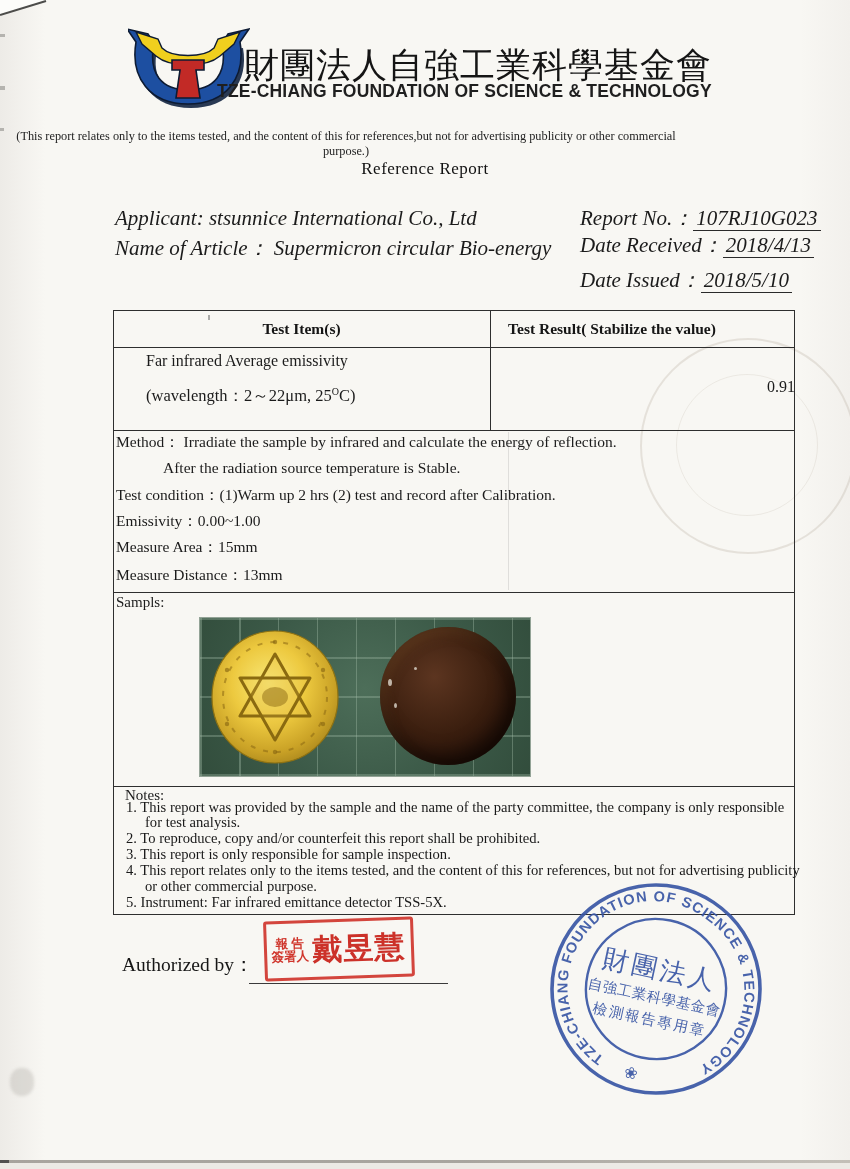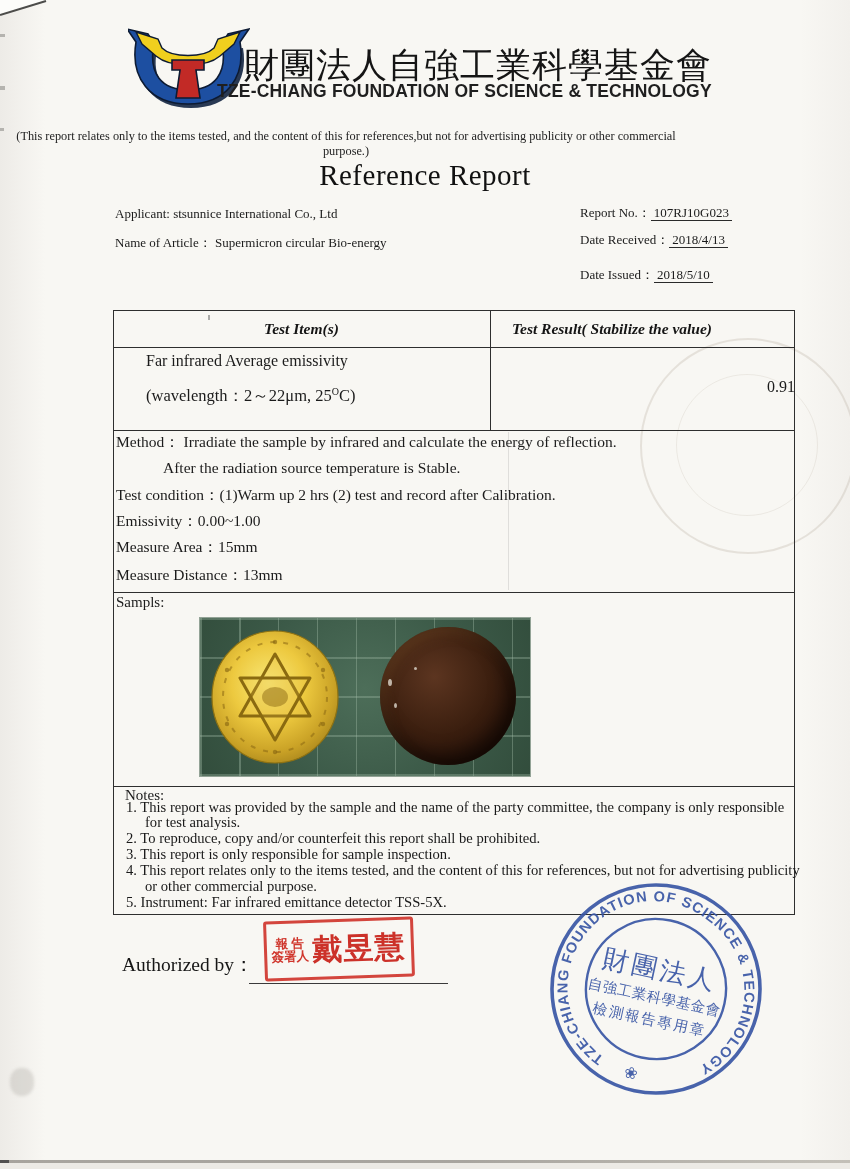--- a/index.html
+++ b/index.html
@@ -6,29 +6,29 @@
   .page{
     position:relative; width:850px; height:1169px; margin:0 auto;
     background:linear-gradient(90deg,#edebe7 0px,#f8f7f3 45px,#f8f7f3 800px,#f2f0ec 850px);
     font-family:"Liberation Serif", serif; color:#1c1c1c; overflow:hidden;
   }
   .abs{position:absolute;}
   
   .org-zh{left:244px; top:42px; font-size:35px; letter-spacing:1px; color:#151515; white-space:nowrap; font-weight:500;}
   .org-en{left:217px; top:81px; font-family:"Liberation Sans",sans-serif; font-size:17.5px; font-weight:bold; color:#1f1f1f; letter-spacing:0.2px; white-space:nowrap;}
   .disclaimer{left:0; top:129px; width:692px; text-align:center; font-size:12.3px; color:#222;}
-  .report-title{left:0; top:159px; width:850px; text-align:center; font-size:29px; letter-spacing:0.5px; color:#111; font-weight:normal; margin:0;}
-  
-  .info{font-size:13px; color:#1b1b1b; white-space:nowrap;}
+  .report-title{left:0; top:159px; width:850px; text-align:center; font-size:17px; letter-spacing:0.5px; color:#111; font-weight:normal; margin:0;}
+  
+  .info{font-size:21px; color:#1b1b1b; white-space:nowrap;font-style:italic;}
   .uval{border-bottom:1.4px solid #2a2a2a; padding:0 3px;}
   
   .frame{left:113px; top:310px; width:680px; height:603px; border:1.8px solid #2e2e2e; z-index:2;}
   .hline{left:113px; width:682px; height:0; border-top:1.8px solid #2e2e2e; z-index:2;}
   .vline{left:490px; top:310px; width:0; height:120px; border-left:1.8px solid #2e2e2e; z-index:2;}
-  .cellhead{font-size:15.5px; font-weight:bold; color:#151515; text-align:center; z-index:3;font-style:italic;}
+  .cellhead{font-size:15.5px; font-weight:bold; color:#151515; text-align:center; z-index:3;}
   .celltext{font-size:16px; color:#1b1b1b; z-index:3; white-space:nowrap;}
   .method-line{font-size:15.5px; color:#1b1b1b; z-index:3; white-space:nowrap;}
   .note-label{font-size:15px; z-index:3;}
   .notes-list{left:118px; top:800px; width:676px; font-size:14.6px; line-height:15.4px; color:#191919; z-index:3;margin-left:8px;}
   .notes-list .note-item{padding-left:19px; text-indent:-19px; margin-bottom:0.6px;}
   
   .photo{left:200px; top:618px; width:330px; height:158px; z-index:3;
     background:
       repeating-linear-gradient(90deg, rgba(165,190,170,0.38) 0 1.5px, transparent 1.5px 39px),
       repeating-linear-gradient(0deg, rgba(165,190,170,0.33) 0 1.5px, transparent 1.5px 39px),

